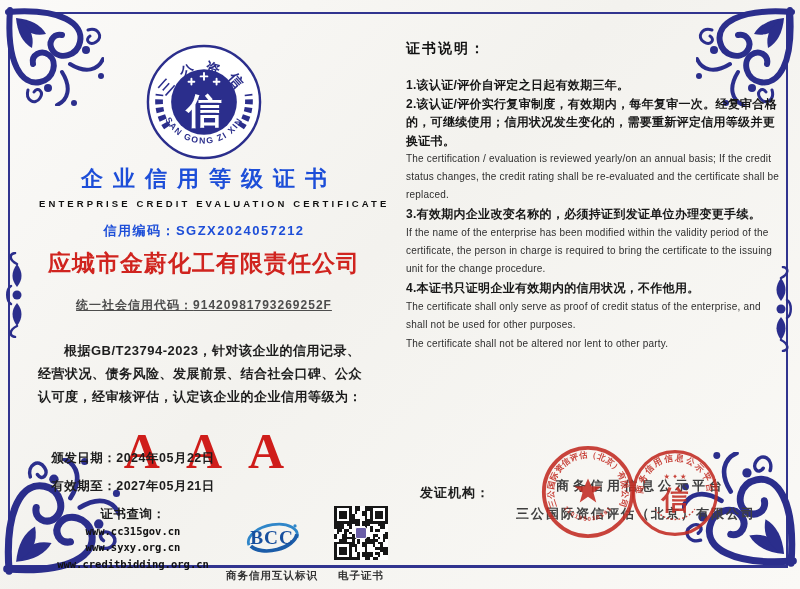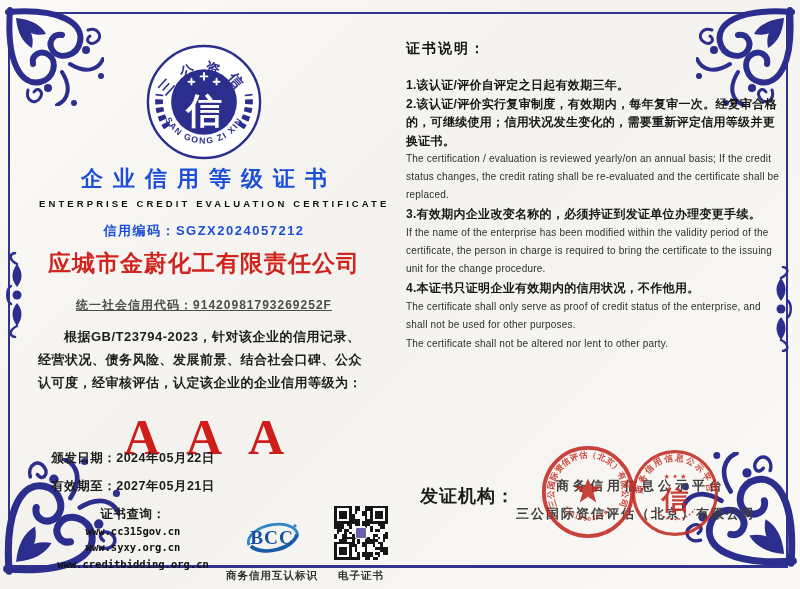--- a/index.html
+++ b/index.html
@@ -22,21 +22,21 @@
 
   .left-col{position:absolute;left:36px;top:20px;width:336px;text-align:center;}
   .logo{width:116px;height:116px;margin-top:24px;}
   .cert-title{font-family:"Liberation Serif",serif;font-weight:bold;
     font-size:22px;letter-spacing:10px;padding-left:10px;color:#1d4ed8;white-space:nowrap;}
   .cert-subtitle{margin-top:4px;font-size:9.5px;font-weight:bold;letter-spacing:3.1px;
     padding-left:3px;color:#101010;white-space:nowrap;}
   .credit-no{margin-top:13px;font-size:13px;font-weight:bold;color:#1d4ed8;letter-spacing:1.5px;}
   .company{margin-top:8px;font-size:23px;font-weight:bold;color:#d0241f;letter-spacing:1px;white-space:nowrap;}
   .uscc{margin-top:18px;font-size:12px;font-weight:bold;color:#4d4d4d;letter-spacing:1px;text-decoration:underline;}
-  .statement{margin-top:12px;text-align:left;text-indent:2em;font-size:13px;font-weight:bold;
+  .statement{margin-top:26px;text-align:left;text-indent:2em;font-size:13px;font-weight:bold;
     line-height:1.75;letter-spacing:.5px;color:#1d1d1d;padding:0 2px;}
   .rating{margin-top:14px;font-family:"Liberation Serif",serif;font-weight:bold;
     font-size:50px;color:#cf1d1a;letter-spacing:26px;padding-left:26px;}
 
   .bottom-left{position:absolute;left:46px;top:450px;width:342px;display:flex;gap:6px;text-align:left;}
   .dates{width:196px;font-size:12.5px;font-weight:bold;color:#1c1c1c;}
   .dates .row{margin-bottom:11px;letter-spacing:.5px;text-align:center;}
   .query-row{display:flex;flex-direction:column;}
   .query-label{flex:none;}
   .query-urls{font-family:"DejaVu Sans Mono",monospace;font-size:10.5px;font-weight:bold;
@@ -51,21 +51,21 @@
   .qr .b{background:#161616;}
   .qr .w{background:#fff;}
   .qr-center{position:absolute;left:21px;top:21px;width:12px;height:12px;background:#6b5fa8;
     border-radius:2px;border:1px solid #fff;box-sizing:border-box;}
 
   .right-col{position:absolute;left:406px;top:40px;width:374px;text-align:left;}
   .notes-title{font-size:14px;font-weight:bold;letter-spacing:2px;color:#111;margin-bottom:18px;}
   .note-zh{font-size:12px;font-weight:bold;color:#161616;line-height:1.55;letter-spacing:.3px;}
   .note-en{font-size:10px;color:#2e2e2e;line-height:1.8;letter-spacing:.2px;margin-bottom:1px;}
 
-  .issuer-label{position:absolute;left:420px;top:484px;font-size:18px;font-weight:bold;
+  .issuer-label{position:absolute;left:420px;top:484px;font-size:13px;font-weight:bold;
     letter-spacing:1px;color:#1c1c1c;}
   .issuer-line1{position:absolute;left:556px;top:477px;font-size:13px;font-weight:bold;
     color:#3f3f3f;letter-spacing:4px;white-space:nowrap;z-index:1;}
   .issuer-line2{position:absolute;left:516px;top:505px;font-size:13px;font-weight:bold;
     color:#3f3f3f;letter-spacing:2px;white-space:nowrap;z-index:1;}
   .stamp{position:absolute;z-index:2;opacity:.88;}
   .stamp.left{left:540px;top:444px;width:96px;height:96px;}
   .stamp.right{left:630px;top:448px;width:90px;height:90px;}
 </style>
 </head>

